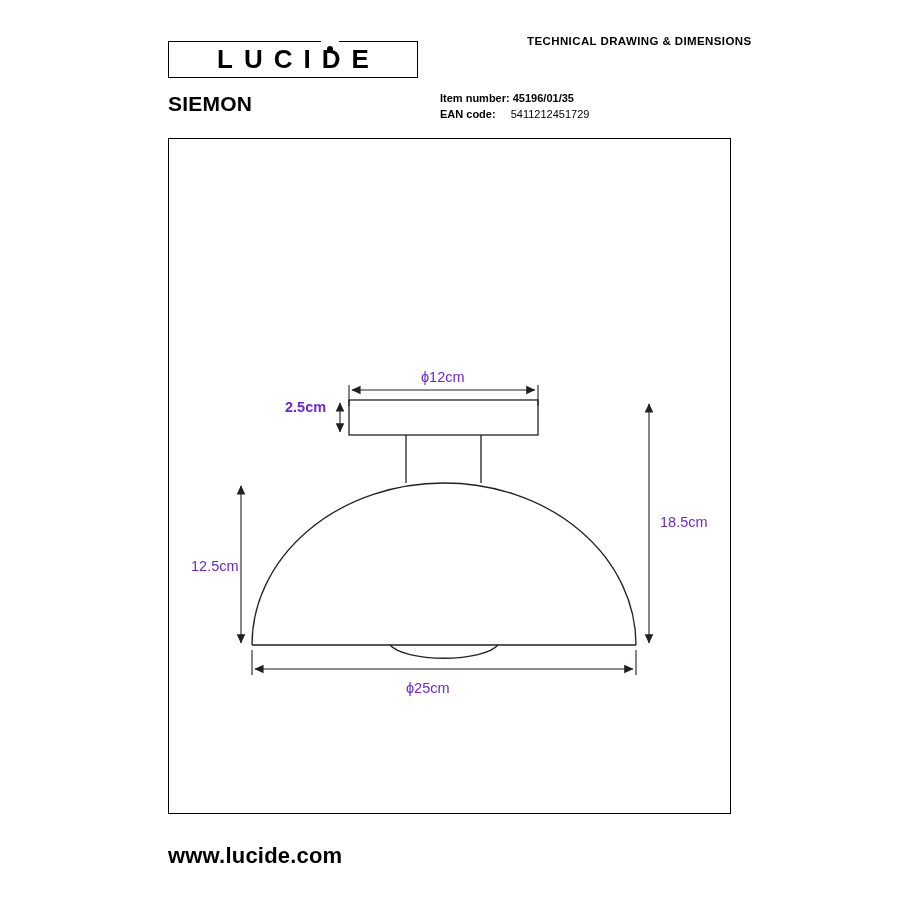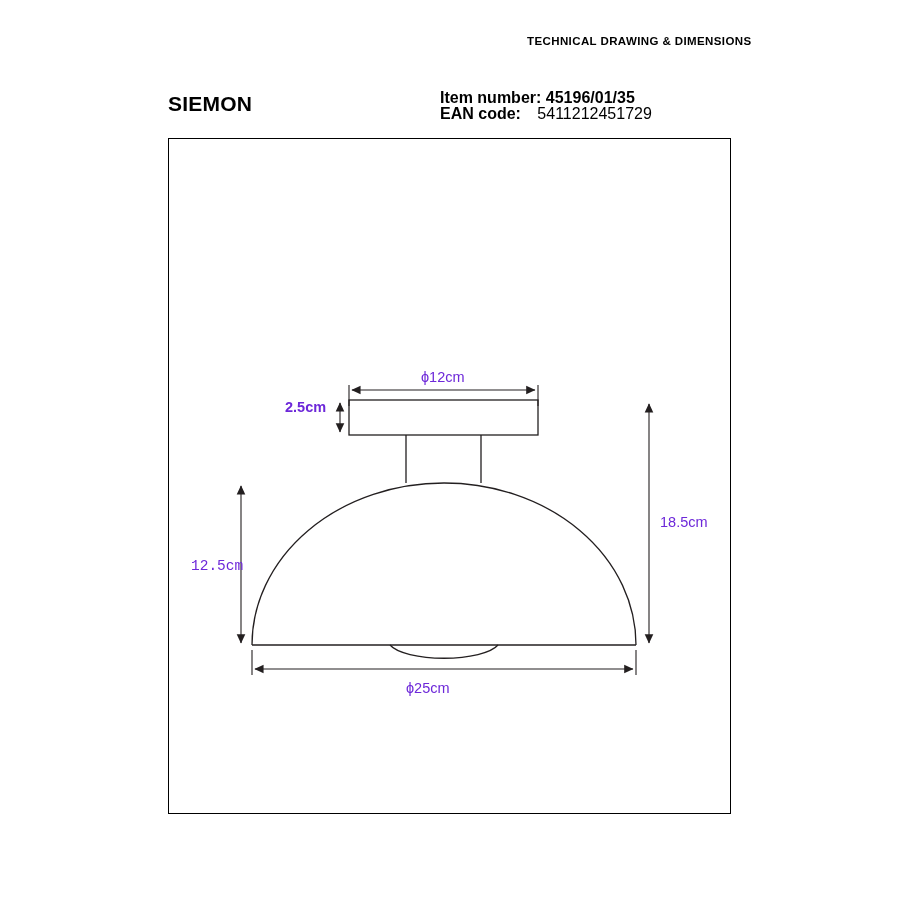--- a/index.html
+++ b/index.html
@@ -81,21 +81,21 @@
     top: 92px;
     font-size: 21px;
     font-weight: 700;
     letter-spacing: 0.2px;
   }
 
   .codes {
     position: absolute;
     left: 440px;
     top: 90px;
-    font-size: 16px;
+    font-size: 11px;
     line-height: 16px;
   }
   .codes .row { white-space: nowrap; }
   .codes .lbl { font-weight: 700; }
   .codes .val { font-weight: 700; }
   .codes .val-light { font-weight: 400; margin-left: 12px; }
 
   
   .frame {
     position: absolute;
@@ -140,20 +140,25 @@
     color: #6d28d9;
     font-family: "Liberation Sans", sans-serif;
     white-space: nowrap;
   }
 </style>
 </head>
 <body>
 
 <div class="page">
 
+  <div class="brand-box">
+    <div class="brand-letters">LUCIDE</div>
+    <div class="brand-notch"></div>
+    <div class="brand-dot"></div>
+  </div>
 
   <div class="tech-title">TECHNICAL DRAWING &amp; DIMENSIONS</div>
 
   <div class="product-name">SIEMON</div>
 
   <div class="codes">
     <div class="row">
       <span class="lbl">Item number:</span>
       <span class="val">45196/01/35</span>
     </div>
@@ -203,18 +208,19 @@
 
         <path d="M84,512 L84,537"></path>
         <path d="M468,512 L468,537"></path>
         <path d="M87,531 L465,531" marker-start="url(#arrTail)" marker-end="url(#arrHead)"></path>
       </g>
     </svg>
 
     <div class="dim-label" style="left:253px; top:231px;">ϕ12cm</div>
     <div class="dim-label" style="left:117px; top:261px;font-weight:bold;">2.5cm</div>
     <div class="dim-label" style="left:492px; top:376px;">18.5cm</div>
-    <div class="dim-label" style="left:23px; top:420px;font-family:Liberation Mono, monospace;">12.5cm</div>
+    <div class="dim-label" style="left:23px; top:420px;">12.5cm</div>
     <div class="dim-label" style="left:238px; top:542px;">ϕ25cm</div>
   </div>
 
+  <div class="footer-2">www.lucide.com</div>
 
 </div>
 
 </body></html>

